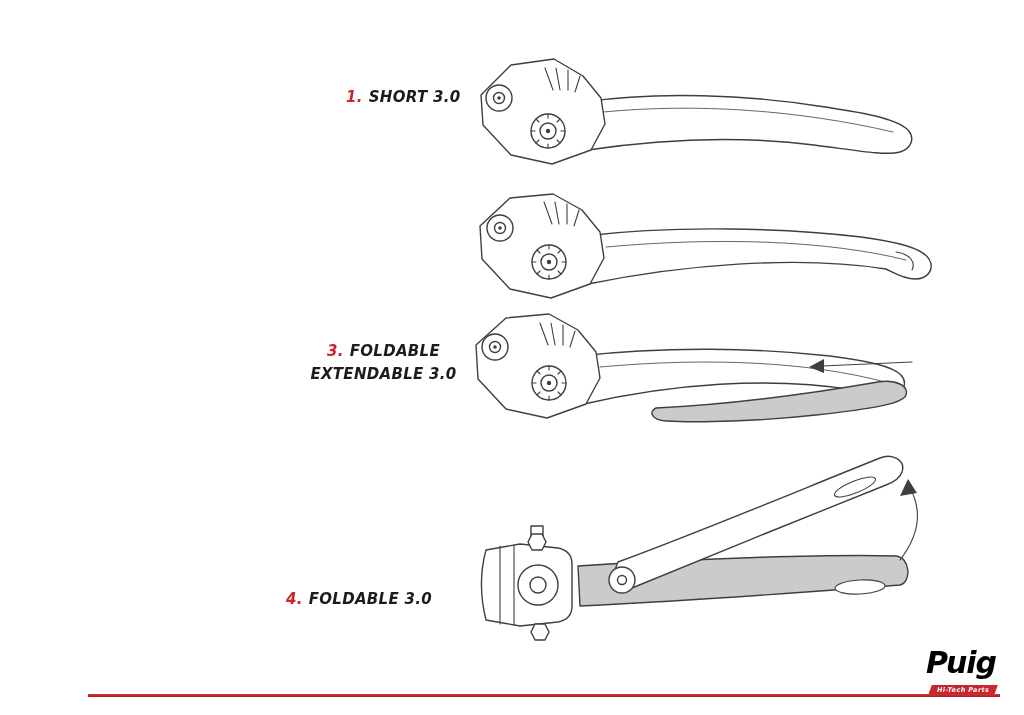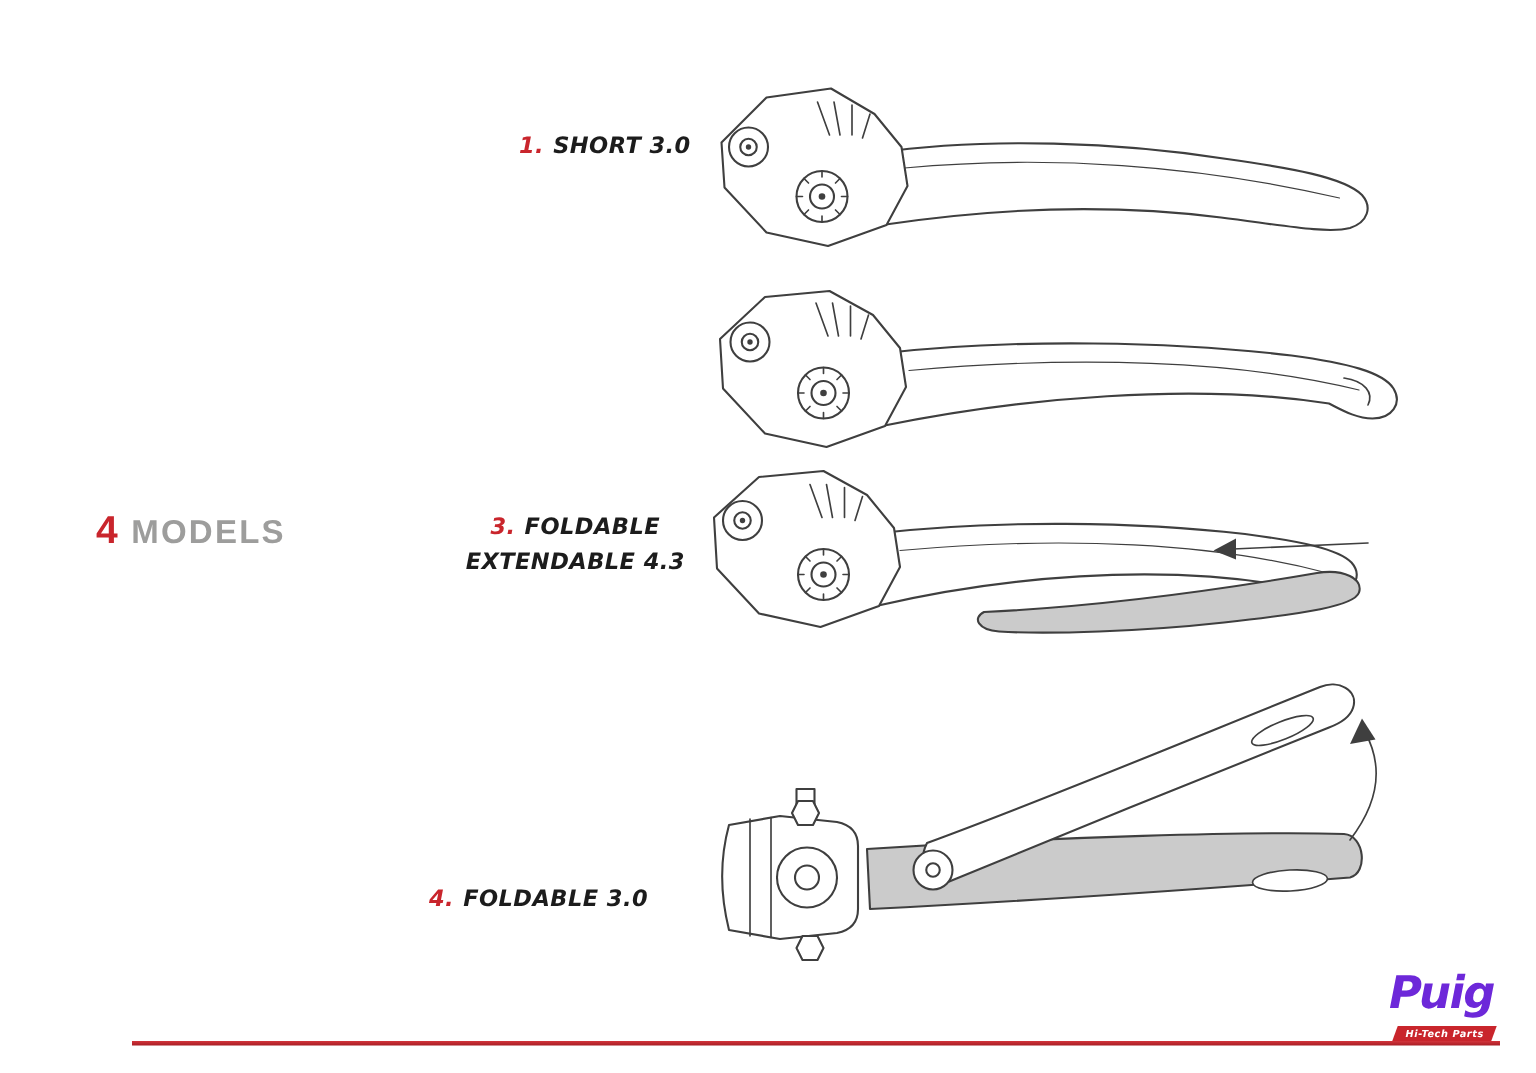--- a/index.html
+++ b/index.html
@@ -38,42 +38,39 @@
   .lever .slot { fill:#ffffff; stroke-width:1.1; }
   .svg-1 { left:468px; top:52px; }
   .svg-2 { left:466px; top:190px; }
   .svg-3 { left:460px; top:312px; }
   .svg-4 { left:460px; top:438px; }
 
   
   .bottom-rule { position:absolute; left:88px; top:694px; width:912px; height:3px;
     background:linear-gradient(to bottom,#d3343b,#a81d24); }
   .puig-logo { position:absolute; left:926px; top:648px; text-align:left; }
-  .puig-text { font:italic 800 30px "DejaVu Sans", sans-serif; color:#6d28d9;
+  .puig-text { font:italic 800 30px "DejaVu Sans", sans-serif; color:#000000;
     letter-spacing:-1px; line-height:1; }
   .puig-bar { display:inline-block; background:#c9252c; transform:skewX(-20deg);
     padding:1px 7px; margin:2px 0 0 4px; }
   .puig-sub { display:block; transform:skewX(20deg);
     font:italic 700 6.5px "DejaVu Sans", sans-serif; color:#ffffff;
     letter-spacing:0.4px; white-space:nowrap; }
 </style>
 </head>
 <body>
 
 <div class="page">
 
-  <div class="models-heading">
-    <span class="models-count">4</span><span class="models-word">MODELS</span>
-  </div>
 
   <div class="model-label label-1">
     <span class="num">1.</span><span class="name">SHORT 3.0</span>
   </div>
   <div class="model-label label-3 wrap">
-    <span class="num">3.</span><span class="name">FOLDABLE EXTENDABLE 4.3</span>
+    <span class="num">3.</span><span class="name">FOLDABLE EXTENDABLE 3.0</span>
   </div>
   <div class="model-label label-4">
     <span class="num">4.</span><span class="name">FOLDABLE 3.0</span>
   </div>
 
   <svg class="lever svg-1" width="470" height="125" viewBox="0 0 470 125">
     <g>
       <path d="M116,50 C190,39 280,43 350,54 C392,60 428,66 440,78 C447,86 444,96 432,100 C417,104 386,98 346,93 C266,83 186,88 120,98 Z"></path>
       <path class="thin" d="M135,60 C230,51 330,58 425,80"></path>
     </g>

